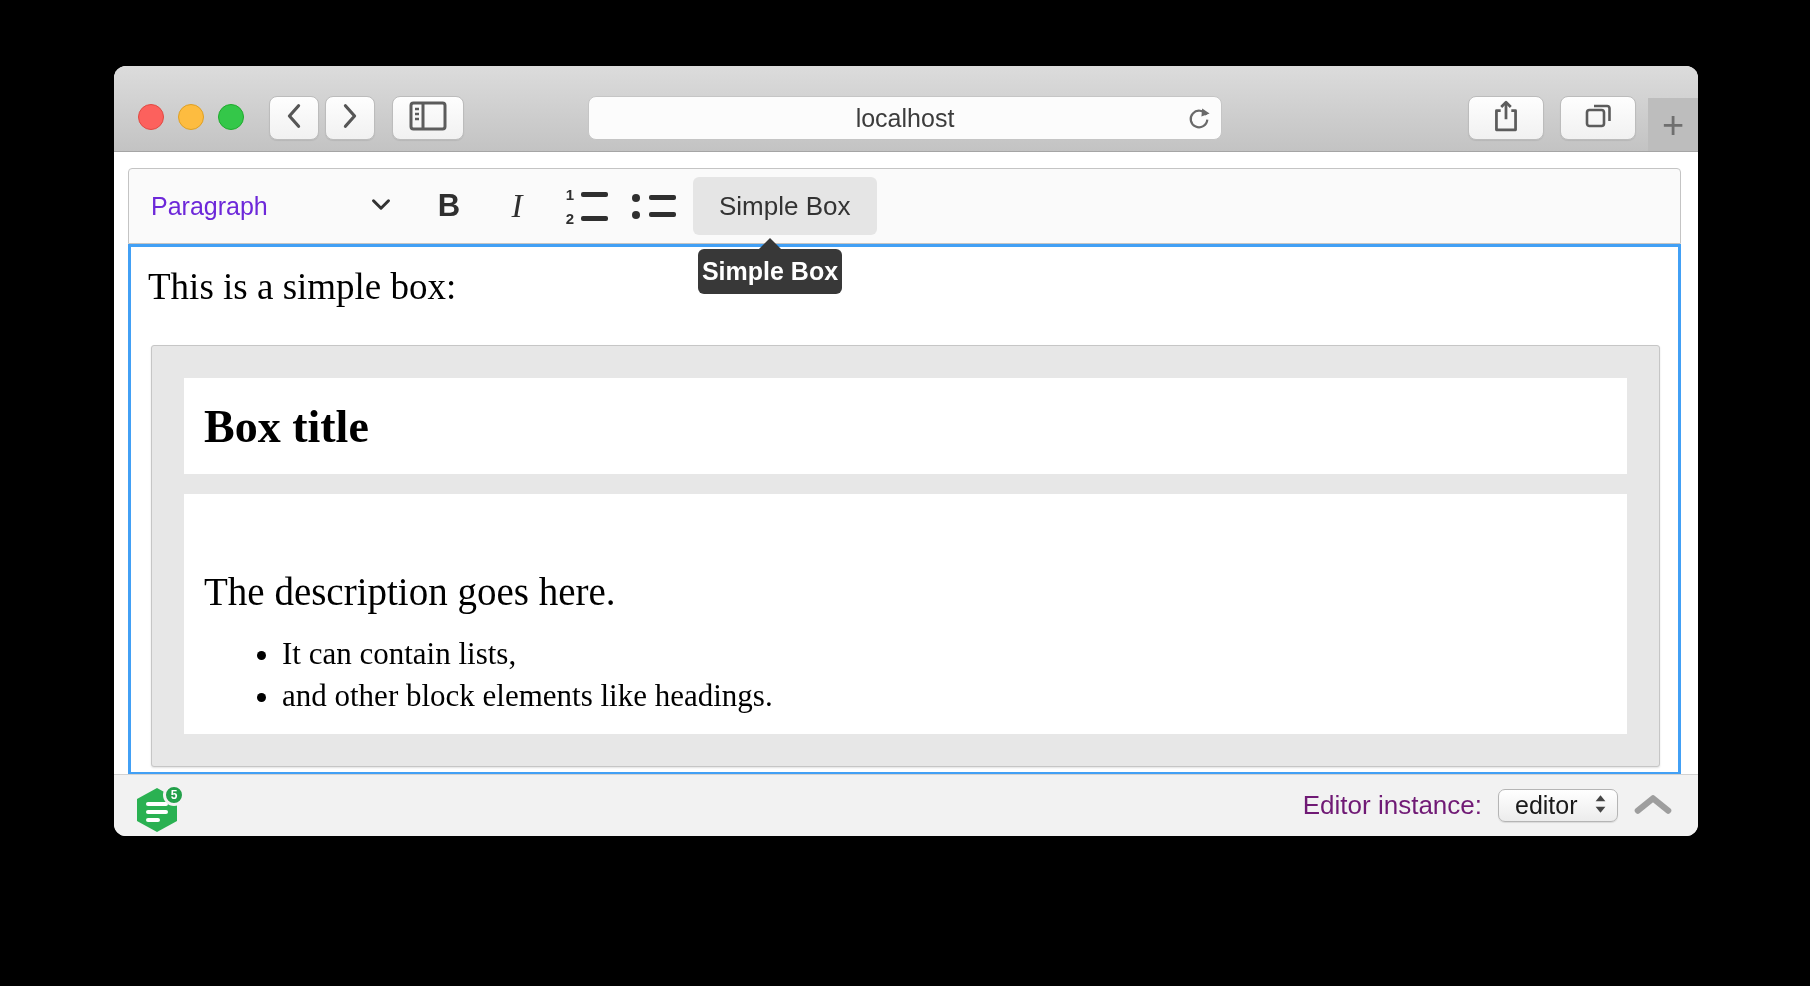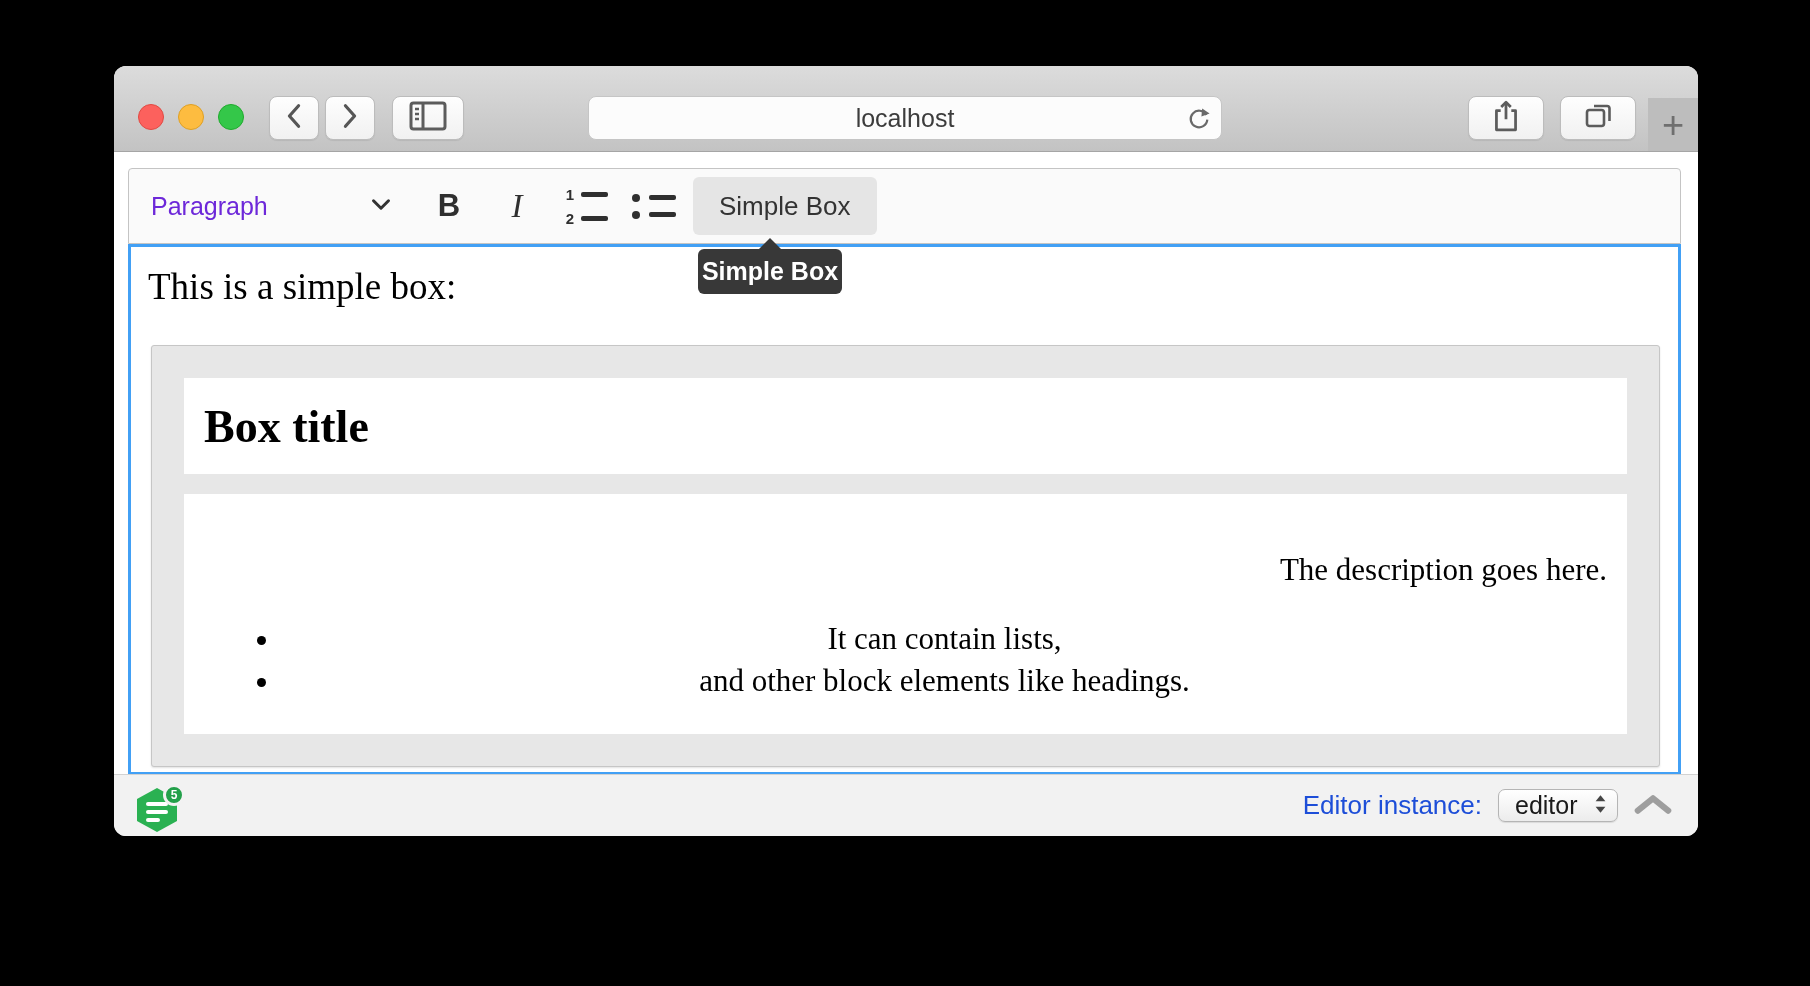--- a/index.html
+++ b/index.html
@@ -95,22 +95,22 @@
   .simple-box{
     margin:40px 18px 0 20px;width:1509px;box-sizing:border-box;
     background:#e7e7e7;border:1px solid #c6c6c6;border-radius:3px;padding:32px;
     box-shadow:0 1px 2px rgba(0,0,0,.12);
   }
   .box-title{
     background:#fff;height:96px;display:flex;align-items:center;
     padding-left:20px;font-size:46px;font-weight:700;box-sizing:border-box;
   }
   .box-desc{background:#fff;height:240px;margin-top:20px;padding:20px;box-sizing:border-box;}
-  .box-desc p{margin:36px 0 0 0;font-size:31px;line-height:40px;text-align:right;}
-  .box-desc ul{margin:28px 0 0 0;padding-left:78px;font-size:31px;text-align:center;}
+  .box-desc p{margin:58px 0 0 0;font-size:39px;line-height:40px;}
+  .box-desc ul{margin:21px 0 0 0;padding-left:78px;font-size:31px;}
   .box-desc li{line-height:42px;}
   
   .footer{
     position:absolute;left:0;right:0;bottom:0;height:61px;background:#f2f2f2;
     border-top:1px solid #d2d2d2;
   }
   .ck-logo{position:absolute;left:23px;top:11px;width:48px;height:46px;}
   .hexagon{
     position:absolute;left:0;top:2px;width:40px;height:44px;background:#2ab152;
     clip-path:polygon(50% 0,100% 25%,100% 75%,50% 100%,0 75%,0 25%);
@@ -121,21 +121,21 @@
   .hl3{top:30px;width:14px;}
   .logo-badge{
     position:absolute;right:0;top:-2px;width:22px;height:22px;border-radius:50%;
     background:#23a04a;border:3px solid #f2f2f2;box-sizing:border-box;
     color:#fff;font-size:12px;font-weight:700;display:flex;align-items:center;justify-content:center;
     font-family:"Liberation Sans",sans-serif;
   }
   .footer-right{
     position:absolute;right:26px;top:0;height:61px;display:flex;align-items:center;gap:16px;
   }
-  .instance-label{font-size:26px;color:#1d4ed8;}
+  .instance-label{font-size:26px;color:#701a75;}
   .mac-select{
     width:120px;height:33px;border-radius:7px;box-sizing:border-box;
     background:linear-gradient(#ffffff,#ececec);
     border:1px solid #b5b5b5;box-shadow:0 1px 1px rgba(0,0,0,.1);
     display:flex;align-items:center;justify-content:space-between;
     padding:0 10px 0 16px;
   }
   .mac-select .sel-value{font-size:25px;color:#1a1a1a;}
 </style>
 </head>

